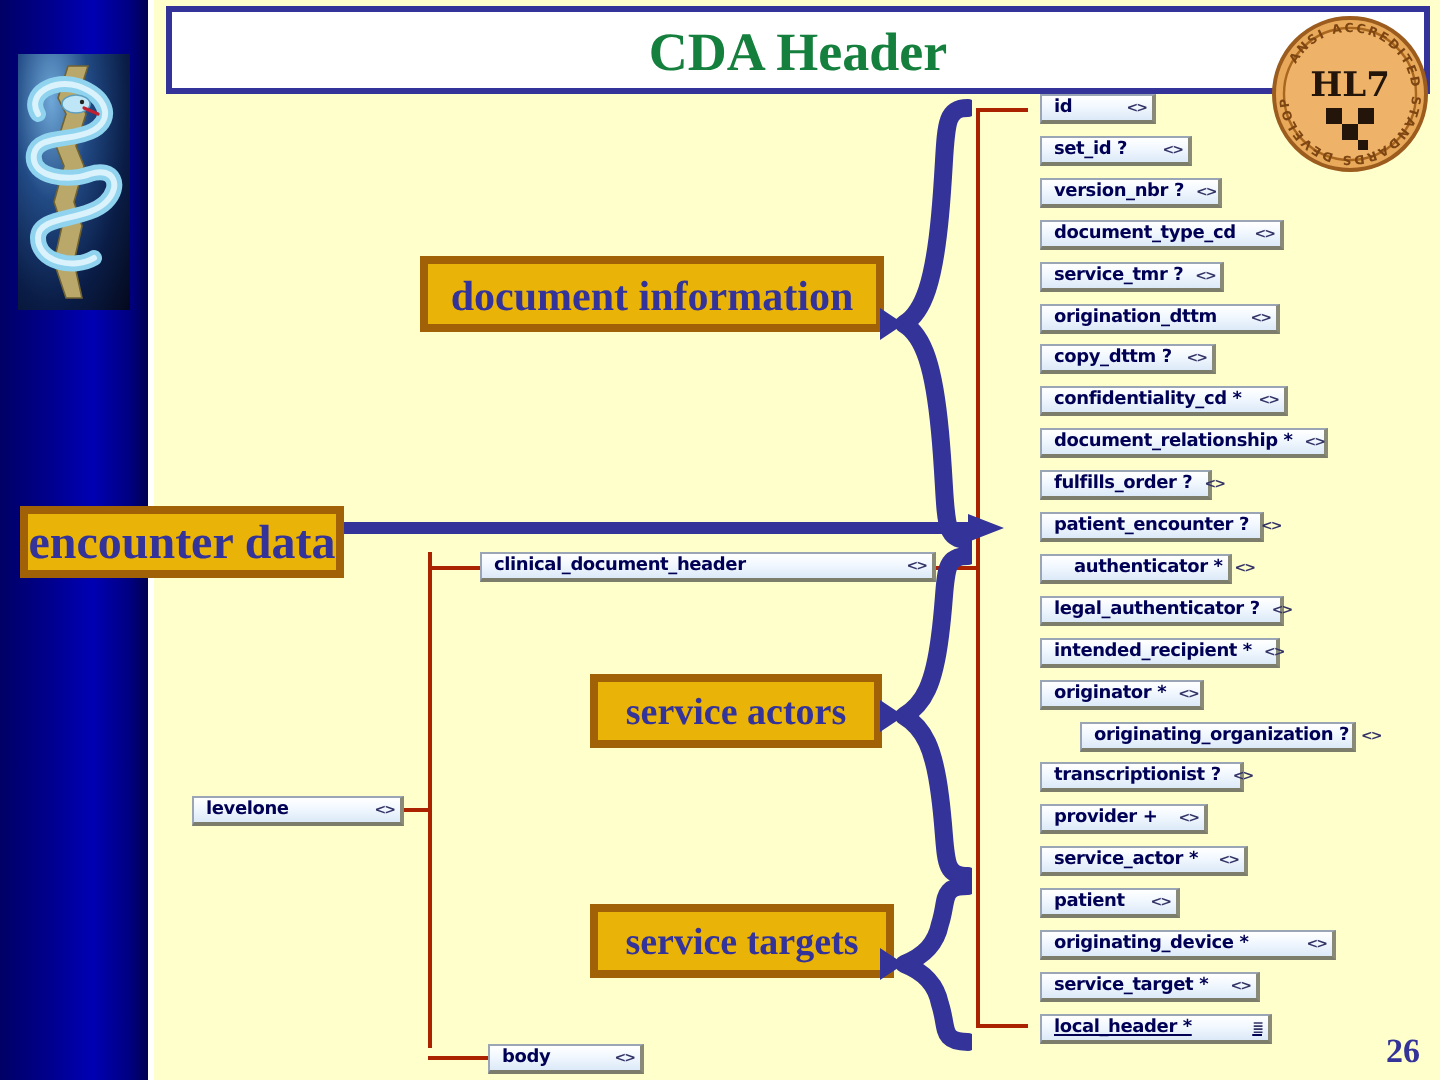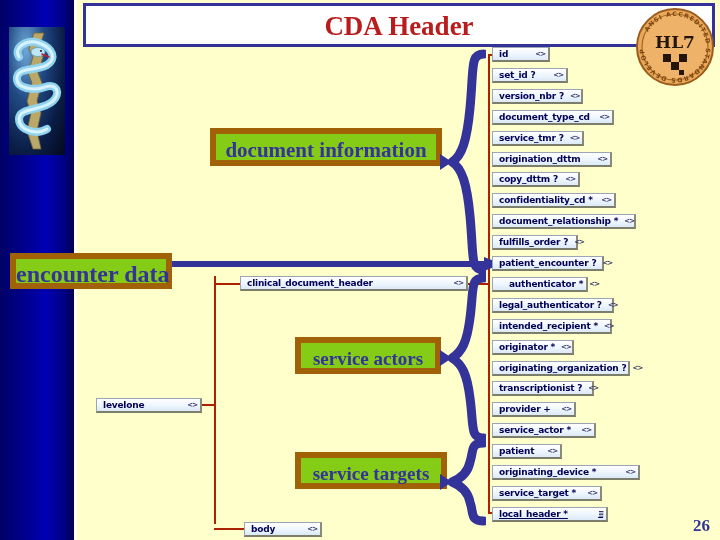--- a/index.html
+++ b/index.html
@@ -27,32 +27,32 @@
   #caduceus svg{display:block;}
 
   
   #title-bar{
     position:absolute;left:83px;top:3px;width:632px;height:44px;
     background:#FFFFFF;border:3px solid #333399;box-sizing:border-box;
   }
   #title-text{
     position:absolute;left:83px;top:8px;width:632px;height:36px;
     line-height:36px;text-align:center;
-    font-size:27px;font-weight:bold;color:#b91c1c;
+    font-size:27px;font-weight:bold;color:#15803d;
     font-family:"Liberation Serif", serif;
   }
 
   
   #hl7-seal{
     position:absolute;left:632px;top:4px;width:86px;height:86px;
   }
 
   
   .callout{
-    position:absolute;background:#84cc16;border:6px solid #a16207;
+    position:absolute;background:#eab308;border:4px solid #a16207;
     box-sizing:border-box;color:#333399;font-weight:bold;
     font-family:"Liberation Serif", serif;
     text-align:center;white-space:nowrap;
   }
   #callout-doc-info{left:210px;top:128px;width:232px;height:38px;line-height:32px;font-size:21px;}
   #callout-encounter{left:10px;top:253px;width:162px;height:36px;line-height:30px;font-size:24px;}
   #callout-actors{left:295px;top:337px;width:146px;height:37px;line-height:31px;font-size:19px;}
   #callout-targets{left:295px;top:452px;width:152px;height:37px;line-height:31px;font-size:19px;}
 
   
@@ -66,21 +66,21 @@
     display:flex;align-items:center;
     padding:0 3px 0 6px;
   }
   .node .nlabel{flex:0 0 auto;letter-spacing:-0.2px;}
   .node .nglyph{
     margin-left:auto;padding-left:6px;font-size:7px;color:#333366;
     font-family:"DejaVu Sans", sans-serif;letter-spacing:-1px;
   }
 
   
-  .attr-node{left:492px;}
+  .attr-node{left:520px;}
 
   
   #node-cdh{left:240px;top:276px;width:228px;}
   #node-levelone{left:96px;top:398px;width:106px;}
   #node-body{left:244px;top:522px;width:78px;}
 
   
   .red-v{position:absolute;background:#AA2200;width:2px;}
   .red-h{position:absolute;background:#AA2200;height:2px;}
 
@@ -245,21 +245,21 @@
       <span class="nglyph">&lt;&gt;</span>
     </div>
     <div class="node attr-node" style="top: 318.7px; width: 120px;">
       <span class="nlabel">intended_recipient *</span>
       <span class="nglyph">&lt;&gt;</span>
     </div>
     <div class="node attr-node" style="top: 339.6px; width: 82px;">
       <span class="nlabel">originator *</span>
       <span class="nglyph">&lt;&gt;</span>
     </div>
-    <div class="node attr-node" style="top: 360.5px; width: 138px;">
+    <div class="node attr-node" style="top: 360.5px; width: 138px; margin-left: 20px;">
       <span class="nlabel">originating_organization ?</span>
       <span class="nglyph">&lt;&gt;</span>
     </div>
     <div class="node attr-node" style="top: 381.4px; width: 102px;">
       <span class="nlabel">transcriptionist ?</span>
       <span class="nglyph">&lt;&gt;</span>
     </div>
     <div class="node attr-node" style="top: 402.3px; width: 84px;">
       <span class="nlabel">provider +</span>
       <span class="nglyph">&lt;&gt;</span>

